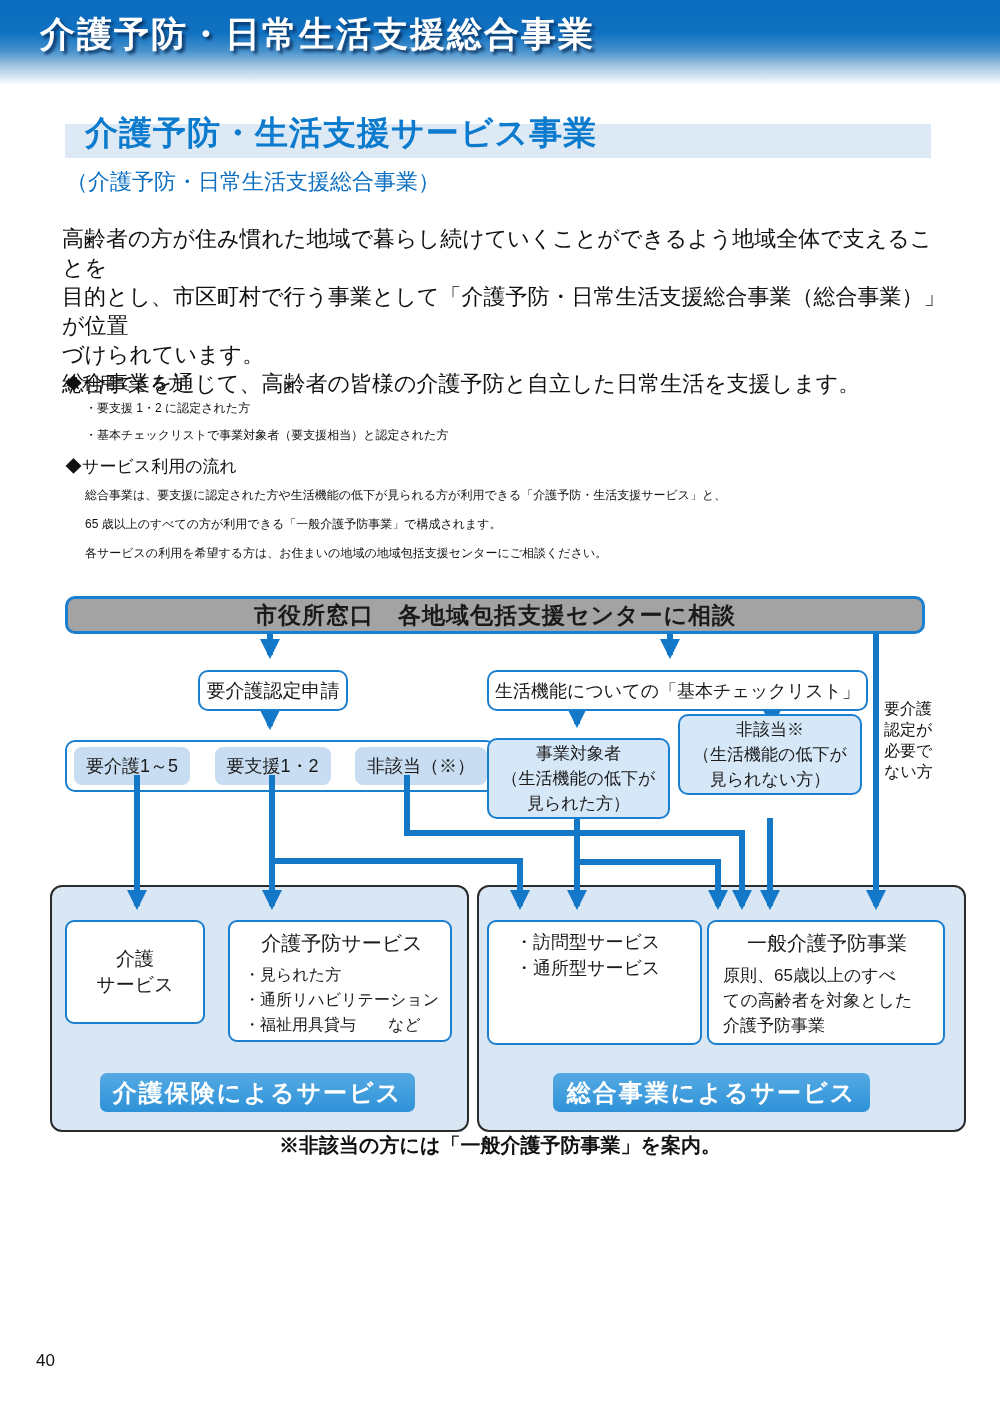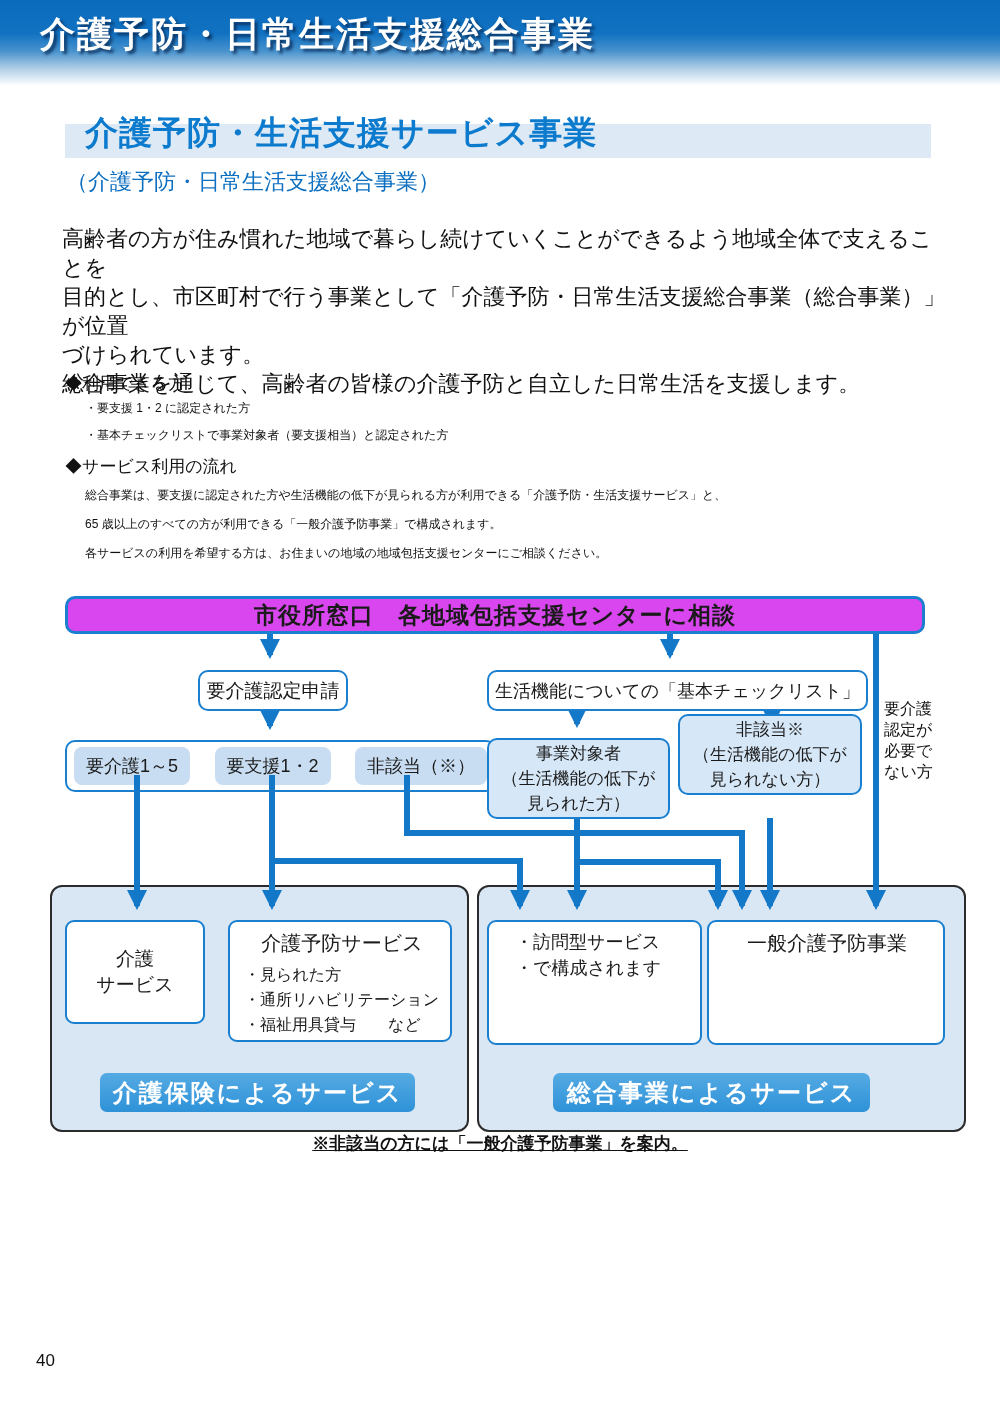--- a/index.html
+++ b/index.html
@@ -28,21 +28,21 @@
   
   .intro-text{left:62px;top:224px;width:890px;font-size:22px;line-height:29px;color:#111;}
   .diamond-heading{font-size:17px;color:#111;}
   .small-text{font-size:12px;color:#111;}
   .flow-lines{line-height:29px;}
 
   
   .flow-svg{left:0;top:0;width:1000px;height:1414px;z-index:2;}
   .fc-box{z-index:3;box-sizing:border-box;display:flex;align-items:center;justify-content:center;text-align:center;}
   .consult-box{
-    left:65px;top:596px;width:860px;height:38px;background:#d946ef;
+    left:65px;top:596px;width:860px;height:38px;background:#a3a3a3;
     border:3px solid #1b7fd0;border-radius:10px;font-size:23px;font-weight:bold;letter-spacing:1px;
   }
   .white-box{background:#ffffff;border:2px solid #1b7fd0;border-radius:10px;}
   .nintei-box{left:198px;top:670px;width:150px;height:41px;font-size:19px;}
   .checklist-box{left:487px;top:670px;width:381px;height:41px;font-size:18px;}
   .pills-box{left:65px;top:740px;width:413px;height:48px;border-radius:10px;display:flex;align-items:center;gap:1px;padding:0 7px;justify-content:space-between;}
   .pill{background:#c8ddf1;border-radius:8px;font-size:18px;padding:7px 12px;white-space:nowrap;}
   .lightblue-box{background:#d6e7f7;border:2px solid #1b7fd0;border-radius:10px;font-size:17px;line-height:25px;}
   .jigyou-box{left:487px;top:738px;width:183px;height:81px;}
   .higaitou-box{left:678px;top:714px;width:184px;height:81px;}
@@ -65,21 +65,21 @@
   .ippan-box .bx-body{font-size:17px;line-height:25px;}
 
   .blue-button{
     background:linear-gradient(180deg,#55aae3 0%,#2e92d8 100%);
     border-radius:7px;color:#ffffff;font-weight:bold;font-size:24px;letter-spacing:2px;
     display:flex;align-items:center;justify-content:center;z-index:3;
   }
   .btn-left{left:100px;top:1073px;width:315px;height:39px;}
   .btn-right{left:553px;top:1073px;width:317px;height:39px;}
 
-  .chart-note{left:0;top:1132px;width:1000px;text-align:center;font-size:17px;font-weight:bold;color:#111;text-decoration:underline;}
+  .chart-note{left:0;top:1132px;width:1000px;text-align:center;font-size:20px;font-weight:bold;color:#111;}
   .page-number{left:36px;top:1351px;font-size:17px;color:#111;}
 </style>
 </head>
 <body>
 
 <div class="abs top-banner">
   <div class="abs top-banner-title">介護予防・日常生活支援総合事業</div>
 </div>
 
 <div class="abs heading-bar"></div>
@@ -154,25 +154,28 @@
 
 <div class="abs inner-box yobou-box">
   <div class="bx-title">介護予防サービス</div>
   <div class="bx-item">・見られた方</div>
   <div class="bx-item">・通所リハビリテーション</div>
   <div class="bx-item">・福祉用具貸与　　など</div>
 </div>
 
 <div class="abs inner-box seikatsu-box">
   <div class="bx-item">・訪問型サービス</div>
-  <div class="bx-item">・で構成されます</div>
+  <div class="bx-item">・通所型サービス</div>
 </div>
 
 <div class="abs inner-box ippan-box">
   <div class="bx-title">一般介護予防事業</div>
+  <div class="bx-body pre">原則、65歳以上のすべ
+ての高齢者を対象とした
+介護予防事業</div>
 </div>
 
 <div class="abs blue-button btn-left">介護保険によるサービス</div>
 <div class="abs blue-button btn-right">総合事業によるサービス</div>
 
 <div class="abs chart-note">※非該当の方には「一般介護予防事業」を案内。</div>
 
 <div class="abs page-number">40</div>
 
 </body></html>

